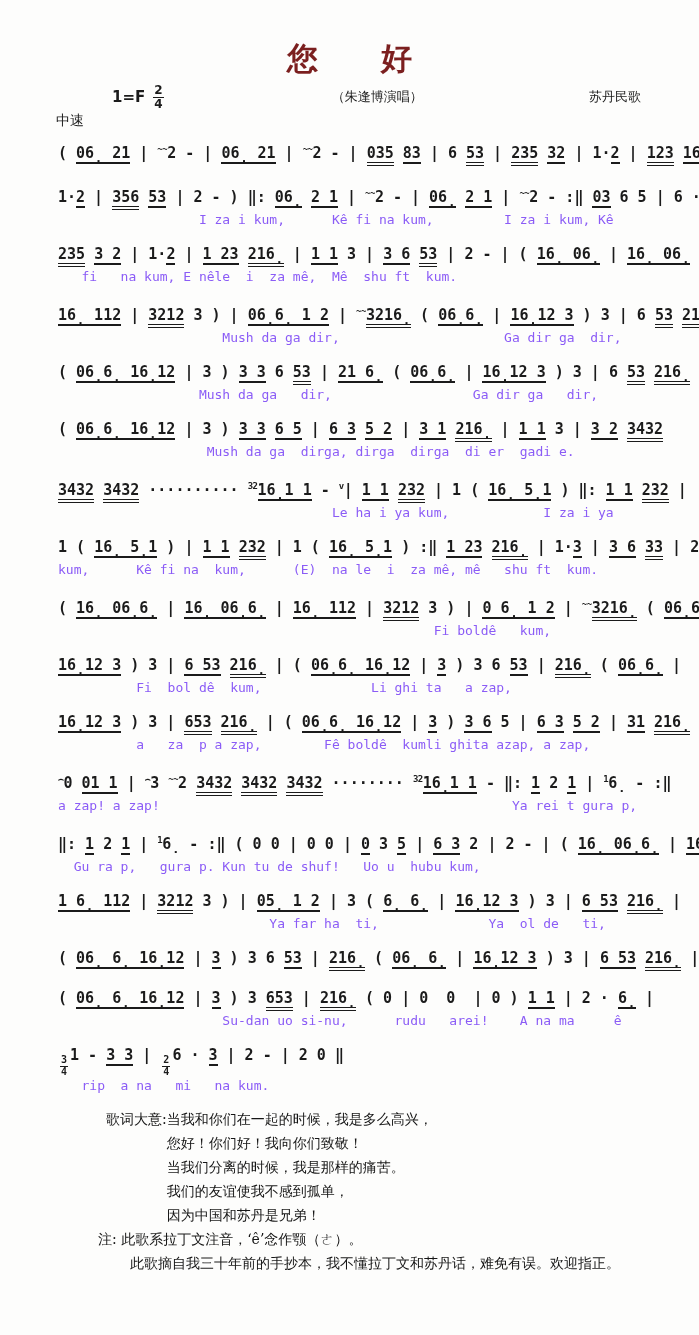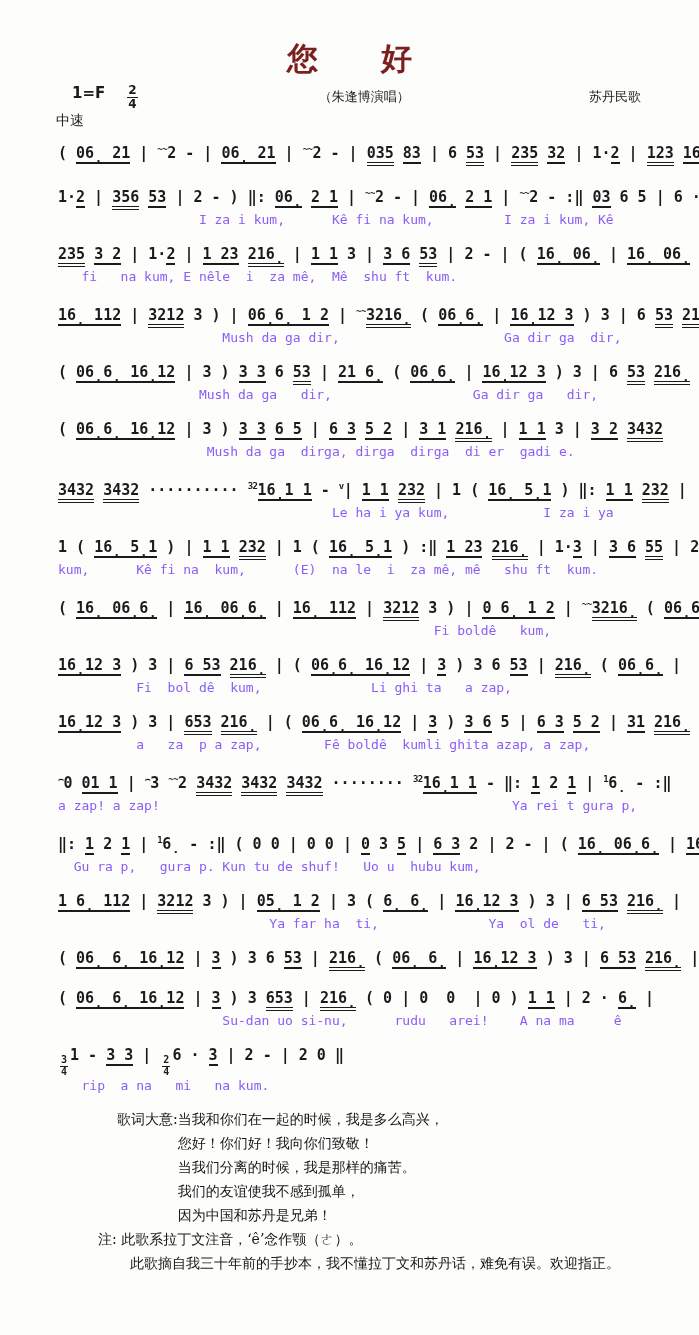--- a/index.html
+++ b/index.html
@@ -12,21 +12,21 @@
   .title{
     text-align:center;color:#7b1f1f;font-weight:700;
     font-size:31px;letter-spacing:26px;text-indent:26px;
     font-family:"DejaVu Serif", serif;
     padding-top:38px;
   }
   .meta-row{
     display:flex;justify-content:space-between;align-items:center;
     padding:4px 58px 0 72px;font-size:13px;
   }
-  .keytime{display:flex;gap:20px;font-weight:700;font-size:15px;}
+  .keytime{display:flex;align-items:center;gap:6px;font-weight:700;font-size:15px;margin-left:40px;}
   .subtitle{font-family:"DejaVu Serif", serif;font-size:13px;}
   .source{font-family:"DejaVu Serif", serif;font-size:13px;}
   .tempo{padding-left:56px;font-size:14px;font-family:"DejaVu Serif", serif;margin-top:2px;}
   .frac{
     display:inline-flex;flex-direction:column;align-items:center;
     font-size:10px;line-height:1.05;font-weight:700;vertical-align:-3px;margin:0 2px;
   }
   .frac .num{border-bottom:1px solid currentColor;padding:0 1px;}
   .keytime .frac{font-size:12px;}
   .systems{padding:6px 0 0 58px;}
@@ -41,21 +41,21 @@
     font-size:13px;line-height:17px;white-space:pre;color:#8b5cf6;
   }
   .u1{border-bottom:2px solid currentColor;}
   .u2{border-bottom:4px double currentColor;}
   .sup{font-size:9px;vertical-align:super;letter-spacing:-0.5px;}
   .footer{
     margin-top:8px;padding-left:106px;
     font-family:"DejaVu Serif", serif;font-size:14px;line-height:24px;color:#161616;
   }
   .meaning-row{display:flex;}
-  .meaning-label{white-space:nowrap;margin-left:11px;}
+  .meaning-label{white-space:nowrap;}
   .note1{margin-left:-8px;}
   .note2{margin-left:24px;}
 </style>
 </head>
 <body>
 
 <div class="sheet">
 
   <div class="title">您 好</div>
 
@@ -95,21 +95,21 @@
       </div>
       <div class="system">
         <div class="music">( <span class="u1">06̣6̣ 16̣12</span> | 3 ) <span class="u1">3 3</span> <span class="u1">6 5</span> | <span class="u1">6 3</span> <span class="u1">5 2</span> | <span class="u1">3 1</span> <span class="u2">216̣</span> | <span class="u1">1 1</span> 3 | <span class="u1">3 2</span> <span class="u2">3432</span></div>
         <div class="lyrics">                   Mush da ga  dirga, dirga  dirga  di er  gadi e.</div>
       </div>
       <div class="system">
         <div class="music"><span class="u2">3432</span> <span class="u2">3432</span> ·········· <span class="sup">32</span><span class="u1">16̣1 1</span> - <span class="sup">v</span>| <span class="u1">1 1</span> <span class="u2">232</span> | 1 ( <span class="u1">16̣ 5̣1</span> ) ‖: <span class="u1">1 1</span> <span class="u2">232</span> |</div>
         <div class="lyrics">                                   Le ha i ya kum,            I za i ya</div>
       </div>
       <div class="system">
-        <div class="music">1 ( <span class="u1">16̣ 5̣1</span> ) | <span class="u1">1 1</span> <span class="u2">232</span> | 1 ( <span class="u1">16̣ 5̣1</span> ) :‖ <span class="u1">1 23</span> <span class="u2">216̣</span> | 1·<span class="u1">3</span> | <span class="u1">3 6</span> <span class="u2">55</span> | 2 - |</div>
+        <div class="music">1 ( <span class="u1">16̣ 5̣1</span> ) | <span class="u1">1 1</span> <span class="u2">232</span> | 1 ( <span class="u1">16̣ 5̣1</span> ) :‖ <span class="u1">1 23</span> <span class="u2">216̣</span> | 1·<span class="u1">3</span> | <span class="u1">3 6</span> <span class="u2">33</span> | 2 - |</div>
         <div class="lyrics">kum,      Kê fi na  kum,      (E)  na le  i  za mê, mê   shu ft  kum.</div>
       </div>
       <div class="system">
         <div class="music">( <span class="u1">16̣ 06̣6̣</span> | <span class="u1">16̣ 06̣6̣</span> | <span class="u1">16̣ 112</span> | <span class="u2">3212</span> 3 ) | <span class="u1">0 6̣ 1 2</span> | <span class="sup">~~</span><span class="u2">3216̣</span> ( <span class="u1">06̣6̣</span> |</div>
         <div class="lyrics">                                                Fi boldê   kum,</div>
       </div>
       <div class="system">
         <div class="music"><span class="u1">16̣12 3</span> ) 3 | <span class="u1">6 53</span> <span class="u2">216̣</span> | ( <span class="u1">06̣6̣ 16̣12</span> | <span class="u1">3</span> ) 3 6 <span class="u1">53</span> | <span class="u2">216̣</span> ( <span class="u1">06̣6̣</span> |</div>
         <div class="lyrics">          Fi  bol dê  kum,              Li ghi ta   a zap,</div>
       </div>

